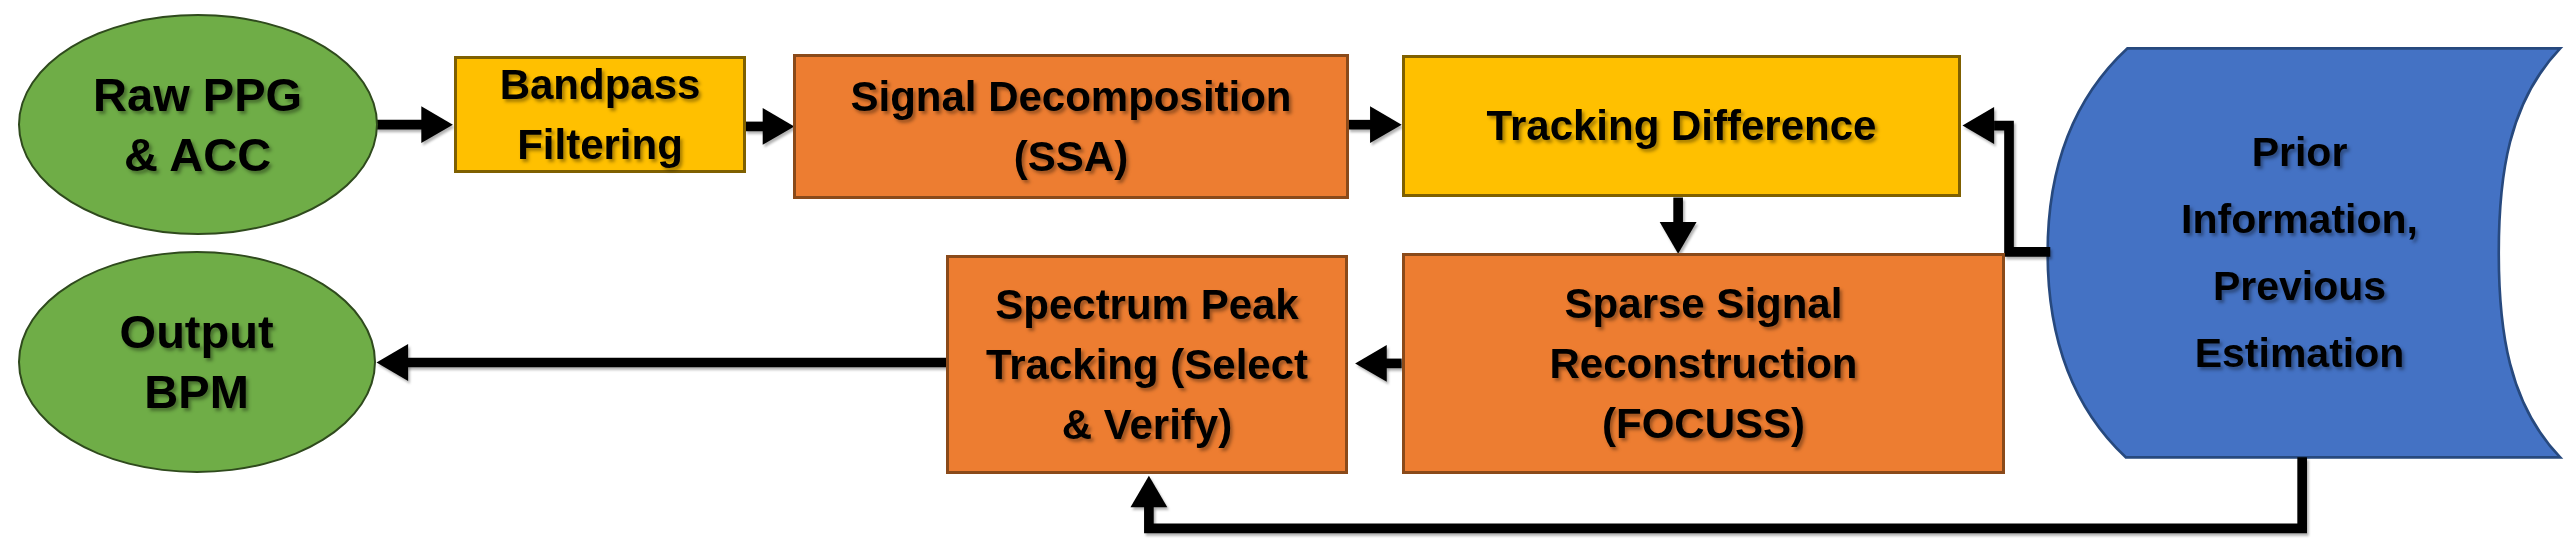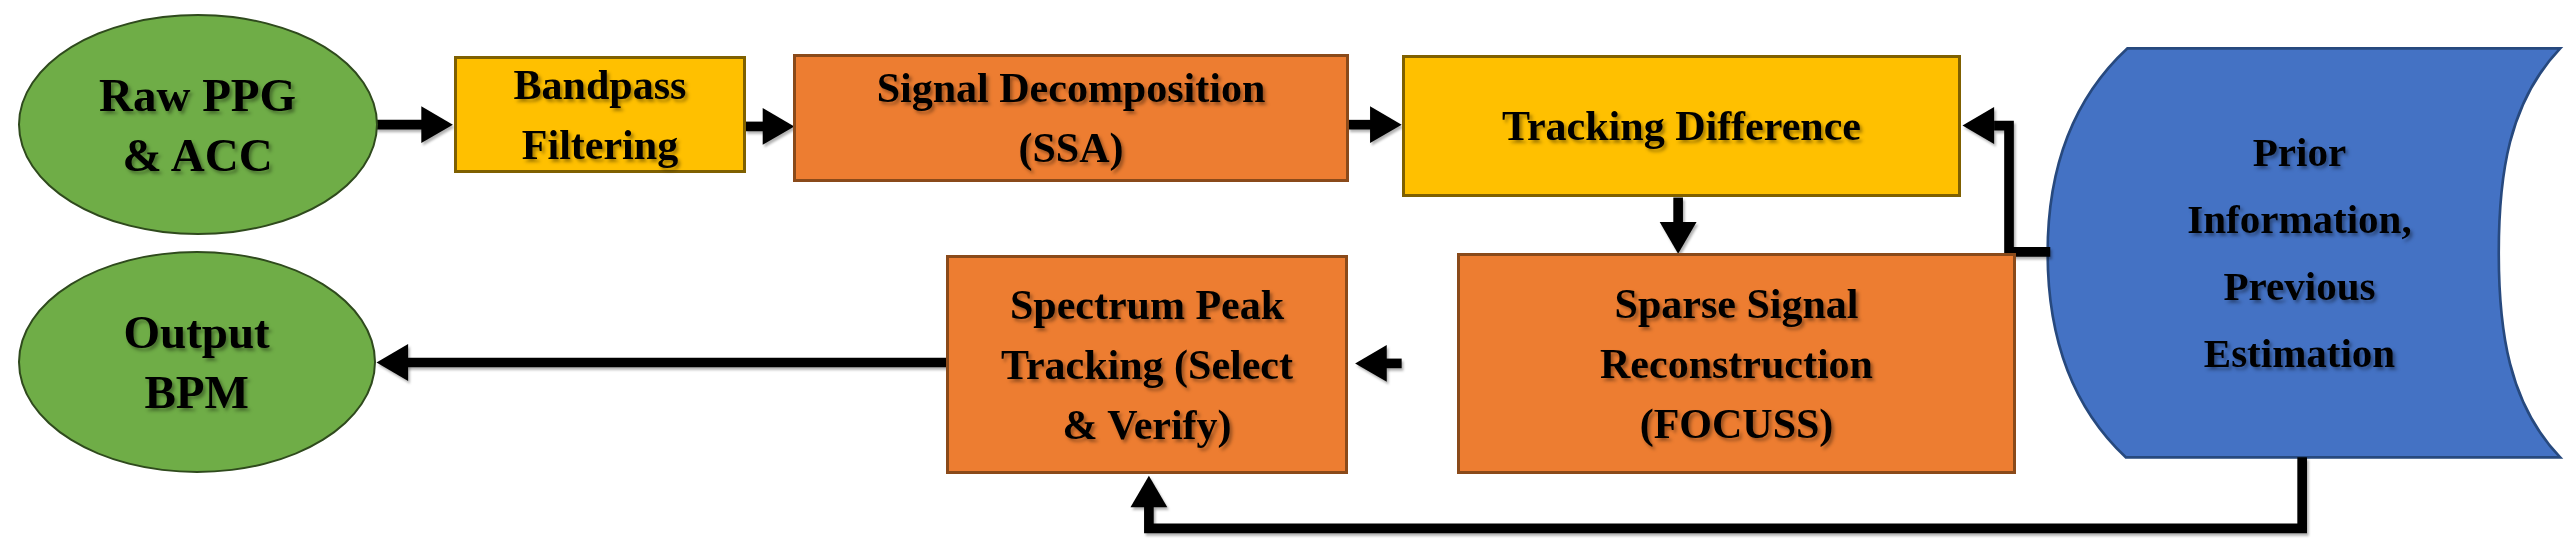--- a/index.html
+++ b/index.html
@@ -1,21 +1,21 @@
 <!DOCTYPE html>
 <html style="font-size:14px"><head>
 <meta charset="utf-8">
 <style>
   html, body { margin: 0; padding: 0; background: #ffffff; }
   .canvas {
     position: relative;
     width: 2576px;
     height: 546px;
     background: #ffffff;
-    font-family: Liberation Serif, serif;
+    font-family: Liberation Sans, sans-serif;
     overflow: hidden;
   }
   .layer {
     position: absolute;
     left: 0; top: 0;
     width: 2576px; height: 546px;
   }
   .connectors { z-index: 1; }
   .connectors .ink { filter: drop-shadow(2px 3px 1.5px rgba(0,0,0,0.30)); }
   .node {
@@ -93,30 +93,30 @@
   <div class="node ellipse green f-ell" style="left:17.6px; top:14px; width:360px; height:221px;">
     <span class="node-label">Raw PPG
 &amp; ACC</span>
   </div>
 
   <div class="node yellow f-box" style="left:454px; top:56px; width:292px; height:117px;">
     <span class="node-label">Bandpass
 Filtering</span>
   </div>
 
-  <div class="node orange f-box" style="left:793px; top:54px; width:556px; height:128px;">
+  <div class="node orange f-box" style="left:793px; top:54px; width:556px; height:145px;">
     <span class="node-label">Signal Decomposition
 (SSA)</span>
   </div>
 
   <div class="node yellow f-box" style="left:1402px; top:55px; width:559px; height:142px;">
     <span class="node-label">Tracking Difference</span>
   </div>
 
-  <div class="node orange f-box" style="left:1457px; top:253px; width:559px; height:221px;">
+  <div class="node orange f-box" style="left:1402px; top:253px; width:603px; height:221px;">
     <span class="node-label">Sparse Signal
 Reconstruction
 (FOCUSS)</span>
   </div>
 
   <div class="node ellipse green f-ell" style="left:17.6px; top:251px; width:358px; height:222px;">
     <span class="node-label">Output
 BPM</span>
   </div>
 

